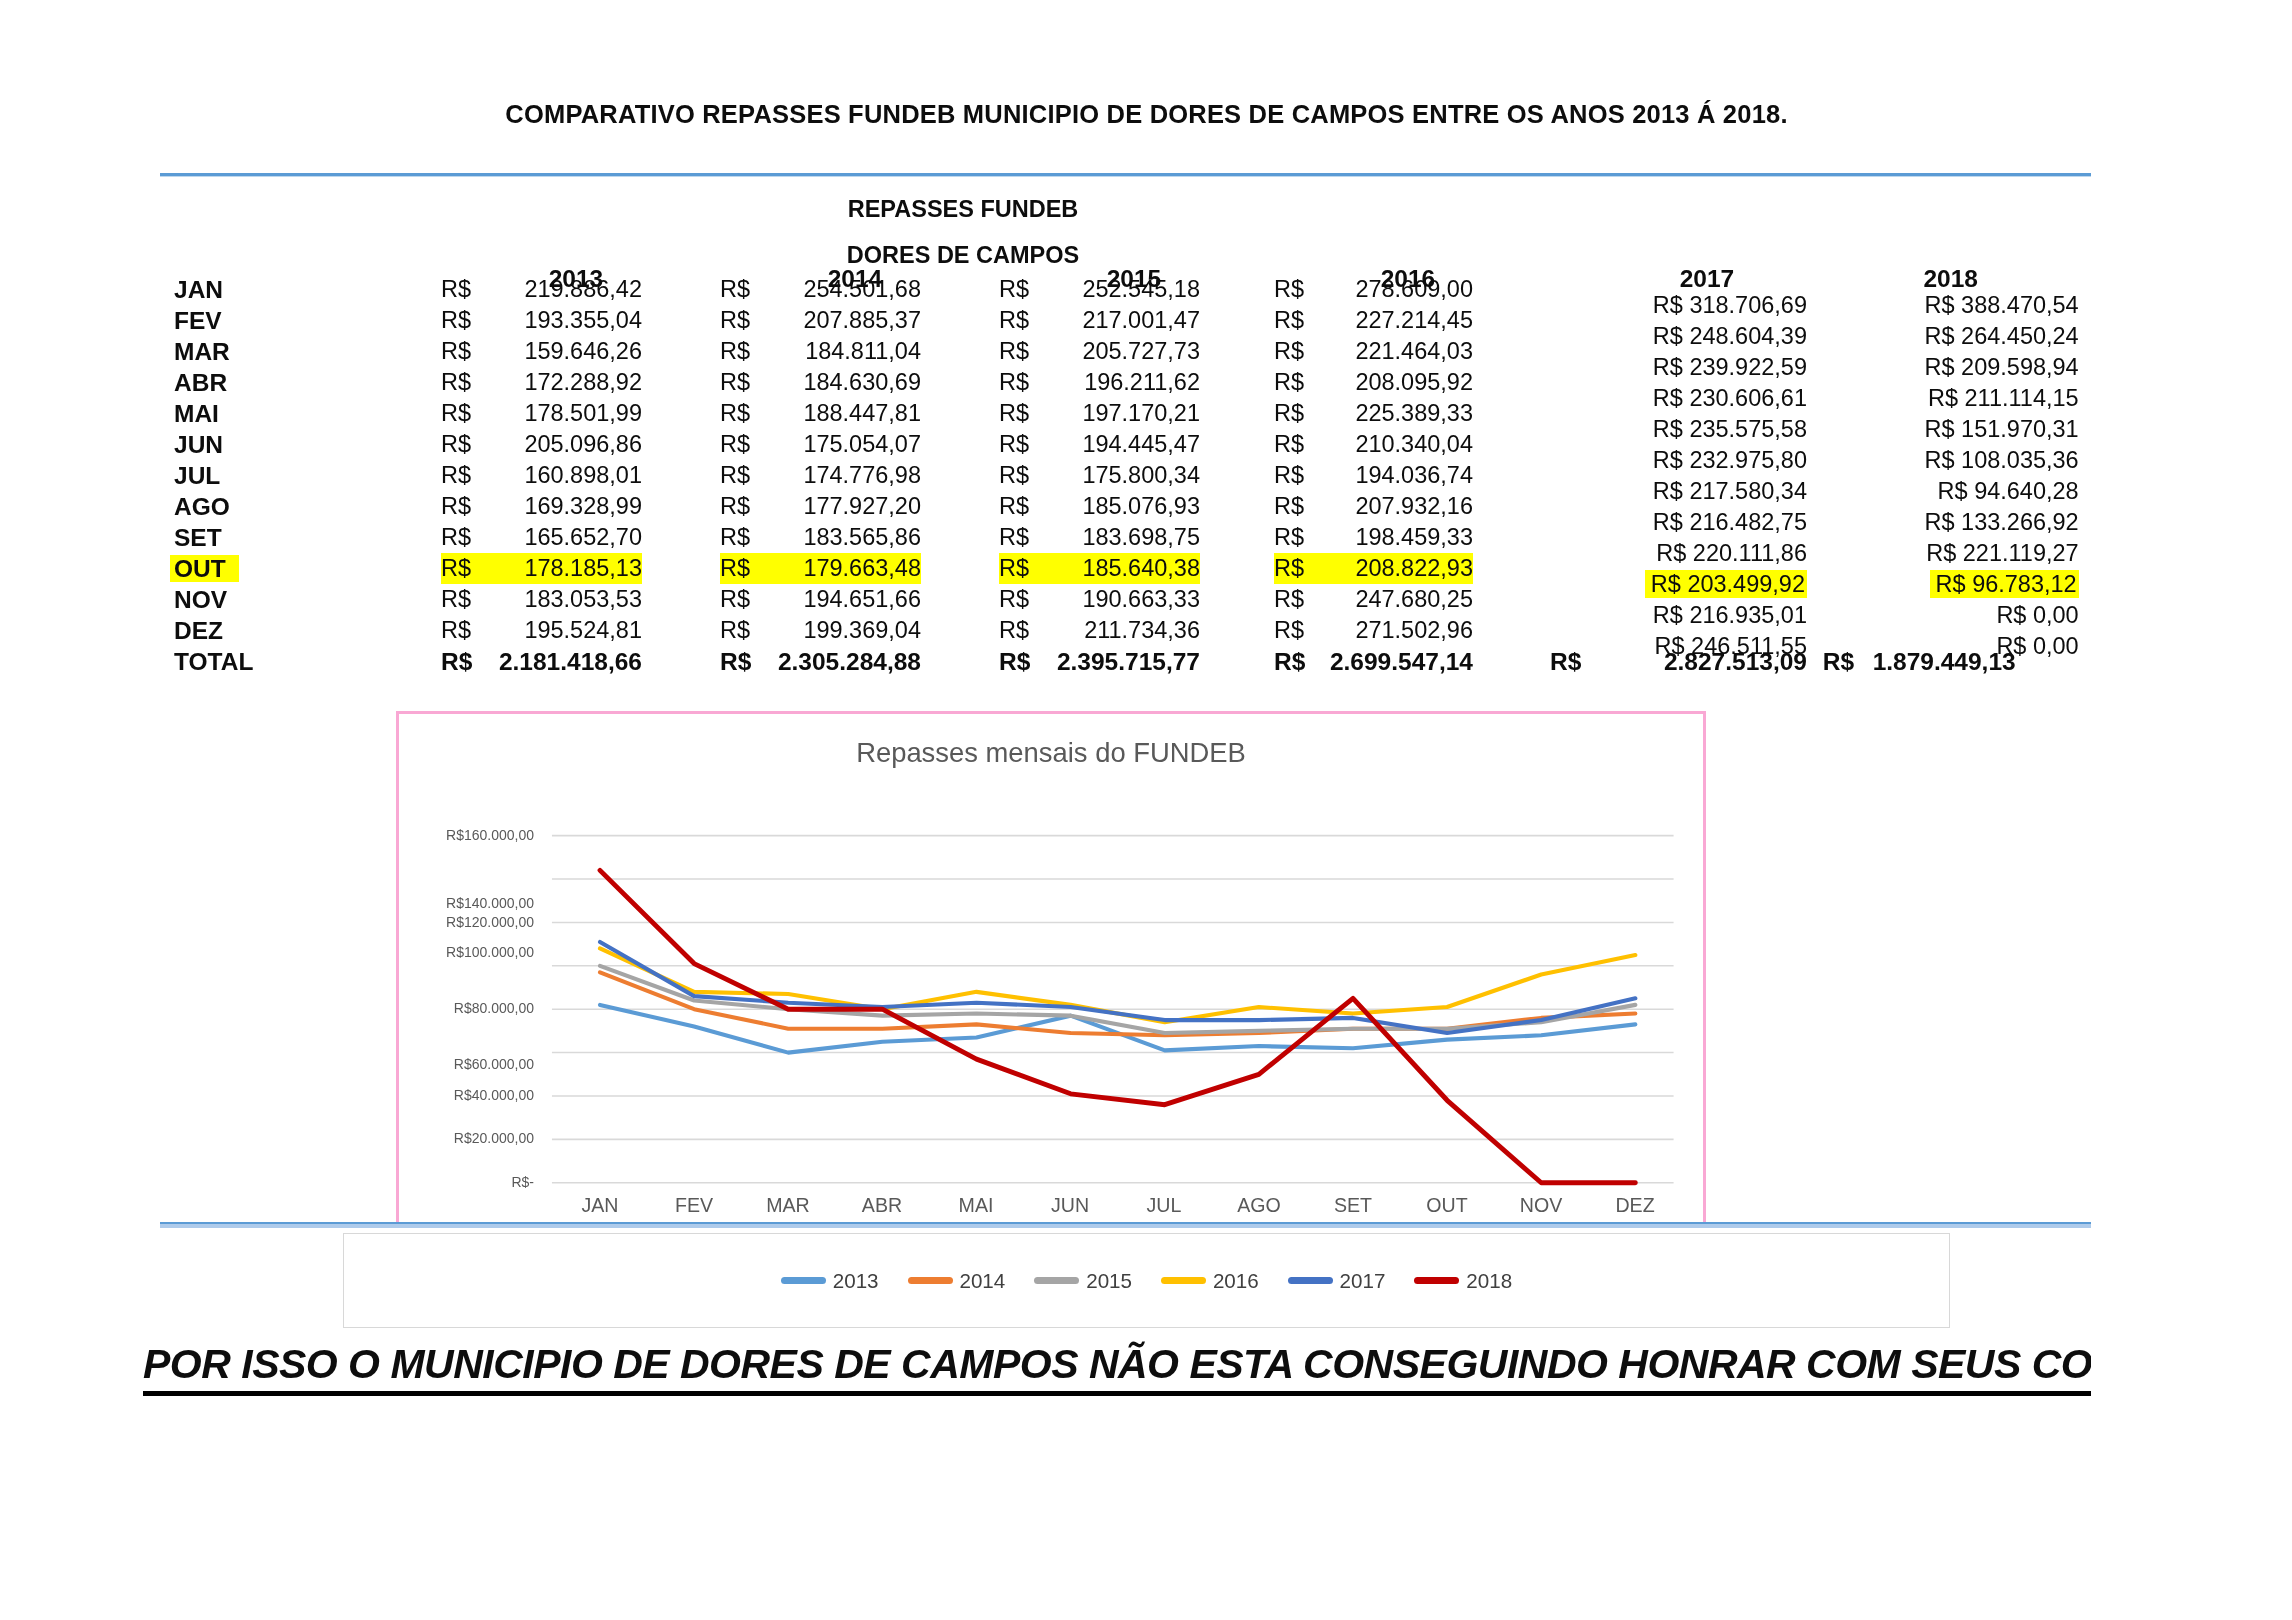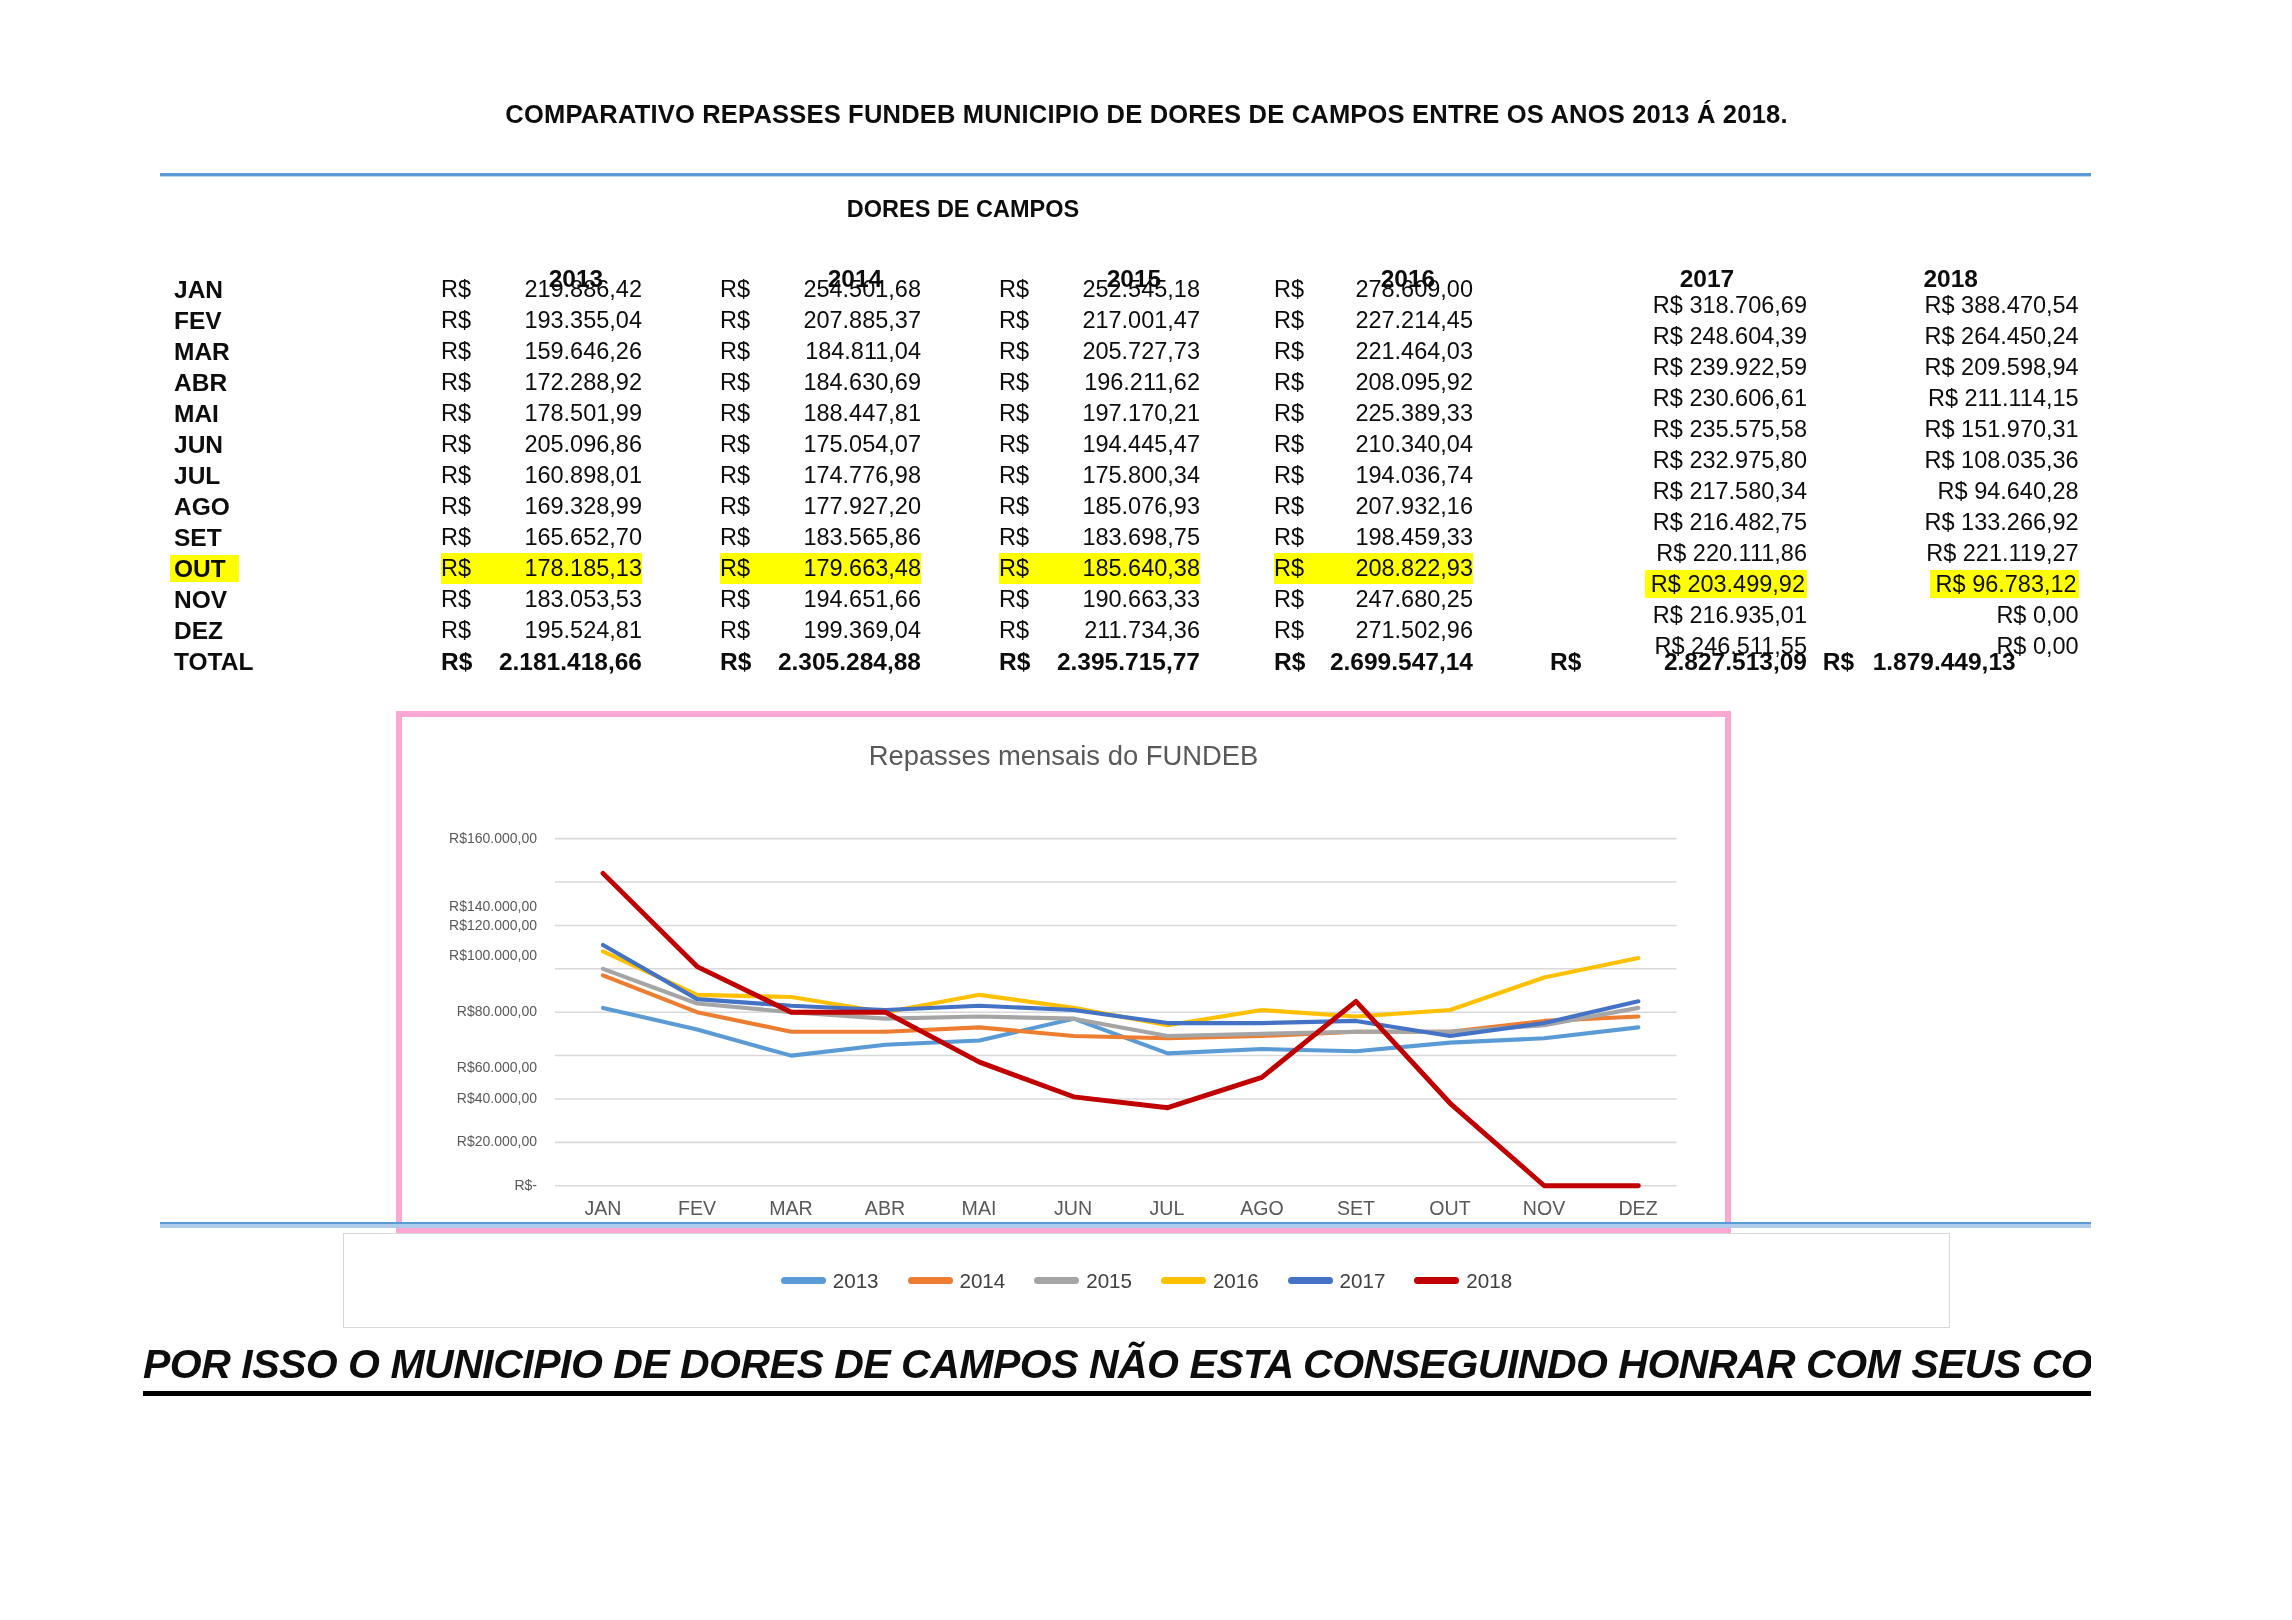--- a/index.html
+++ b/index.html
@@ -35,21 +35,21 @@
   .split{ display:flex; justify-content:space-between; }
   .vcell.hlbg{ background:#FFFF00; }
   .right{ text-align:right;margin-top:16px; }
   .cellline.hl{ background:#FFFF00; padding:1px 2px 1px 5.9px; }
   .trow-total{ font-weight:bold; font-size:24.5px; }
   .t17{ margin-left:-57px; display:flex; justify-content:space-between; }
   .t18{ margin-right:63px; display:flex; justify-content:space-between; }
   
   .chart-box{
     position:absolute; left:396px; top:711px; width:1304px; height:510px;
-    border:6px solid #f9a8d4; background:#fff;padding-left:19px;
+    border:3px solid #f9a8d4; background:#fff;
   }
   .chart-title{ position:absolute; left:0; top:15.7px; width:100%; text-align:center;
     color:#595959; font-size:27.4px; line-height:46px; }
   .ylabel{ position:absolute; left:0; width:135px; text-align:right;
     font-size:14px; color:#595959; line-height:21.6px; }
   .xlabel{ position:absolute; width:94px; text-align:center; top:480px;
     font-size:19.6px; color:#595959; }
   .chart-svg{ position:absolute; left:0; top:0; }
   
   .legend-box{
@@ -70,20 +70,21 @@
 </head>
 <body>
 
 <div class="page">
 
   <div class="doc-title">COMPARATIVO REPASSES FUNDEB MUNICIPIO DE DORES DE CAMPOS ENTRE OS ANOS 2013 Á 2018.</div>
 
   <div class="rule rule-top"></div>
 
   <div class="table-title">
+    <div>REPASSES FUNDEB</div>
     <div>DORES DE CAMPOS</div>
   </div>
 
   <div class="data-table" id="repasses-table">
       <div class="hcell"></div>
       <div class="hcell shift">2013</div>
       <div class="gap"></div>
       <div class="hcell shift">2014</div>
       <div class="gap"></div>
       <div class="hcell shift">2015</div>

